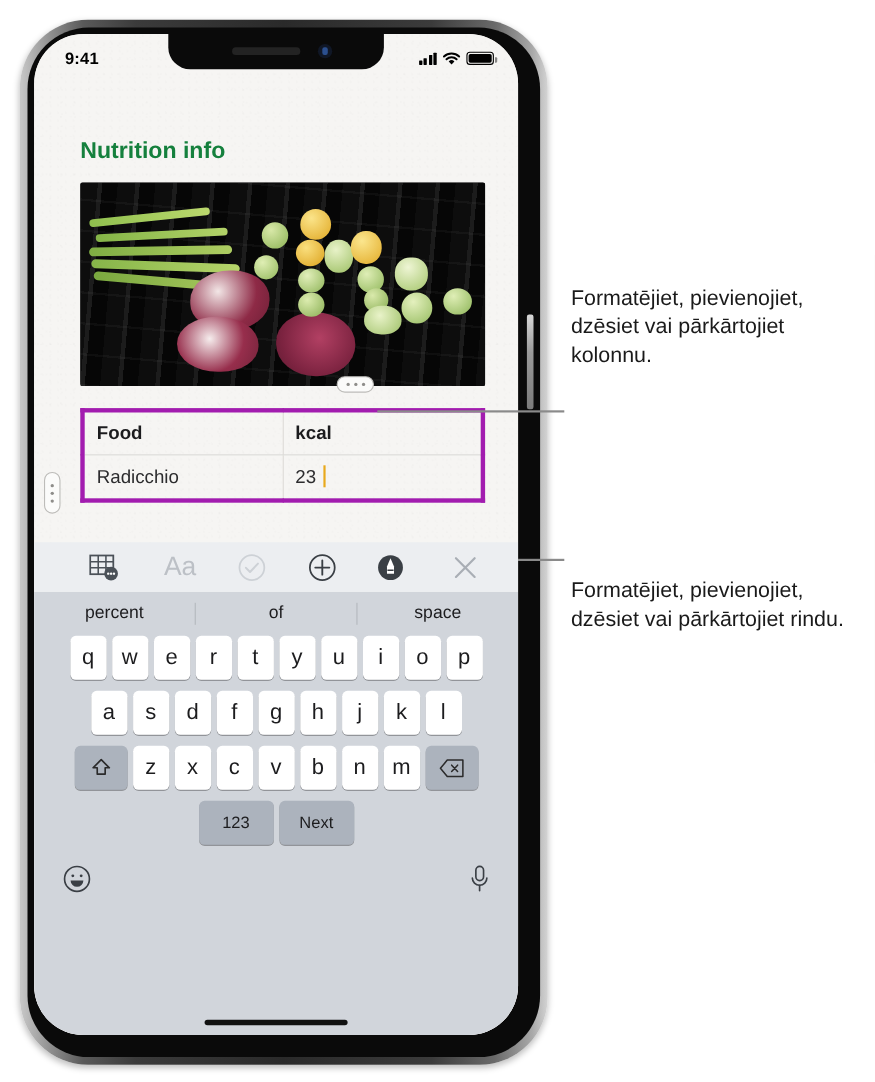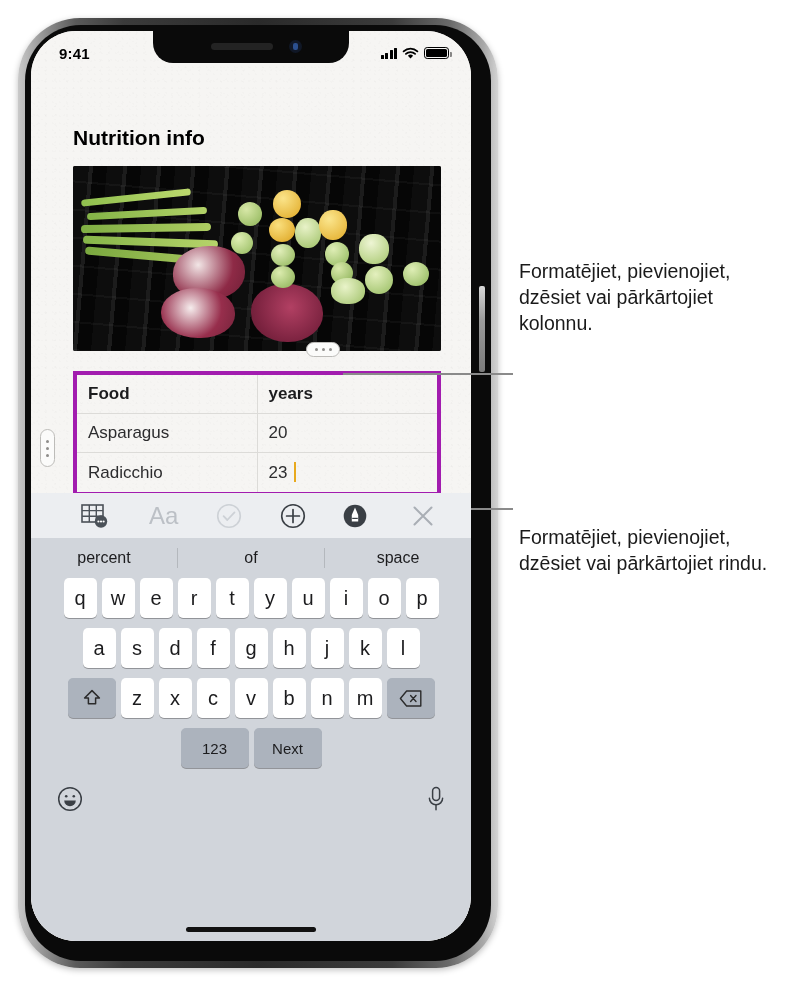--- a/index.html
+++ b/index.html
@@ -84,21 +84,21 @@
     display: flex; align-items: center; z-index: 20;
   }
   .nav-back { display:flex; align-items:center; gap:5px; margin-left:18px; cursor:pointer; }
   .chev { width:11px; height:11px; border-left:3px solid #e8a91d; border-bottom:3px solid #e8a91d;
           transform: rotate(45deg); border-radius:1px; }
   .nav-back-label { font-size:19px; color:#e8a91d; }
   .nav-right { margin-left:auto; display:flex; align-items:center; gap:28px; margin-right:20px; }
   .nav-done { font-size:19px; font-weight:bold; color:#e8a91d; cursor:pointer; }
 
   
-  .note-title { position:absolute; top:95px; left:42px; font-size:21px; font-weight:bold; color:#000000; }
+  .note-title { position:absolute; top:95px; left:42px; font-size:21px; font-weight:bold; color:#15803d; }
   .note-photo {
     position:absolute; top:135px; left:42px; width:368px; height:185px;
     border-radius:2px; overflow:hidden; background:#121212;
   }
   .grill { position:absolute; inset:0; background:
       repeating-linear-gradient(95deg,#0d0d0d 0 16px,#1c1c1c 16px 20px,#060606 20px 34px);
   }
   .grill::after{ content:""; position:absolute; inset:0; background:
       repeating-linear-gradient(5deg, rgba(255,255,255,.035) 0 2px, transparent 2px 28px); }
   .veg { position:absolute; border-radius:50%; }
@@ -238,25 +238,21 @@
       <div class="row-handle">
         <span class="hdot"></span>
         <span class="hdot"></span>
         <span class="hdot"></span>
       </div>
 
       <table class="note-table">
         <tbody>
             <tr>
           <td style="width:50%">Food</td>
-          <td>years</td>
-        </tr>
-        <tr>
-          <td>Asparagus</td>
-          <td>20</td>
+          <td>kcal</td>
         </tr>
         <tr>
           <td>Radicchio</td>
           <td><span>23</span><span class="cell-cursor"></span></td>
         </tr>
       </tbody>
         </table>
 
       <div class="fmt-bar">
         <div class="fmt-icon" style="margin-left:50px">

